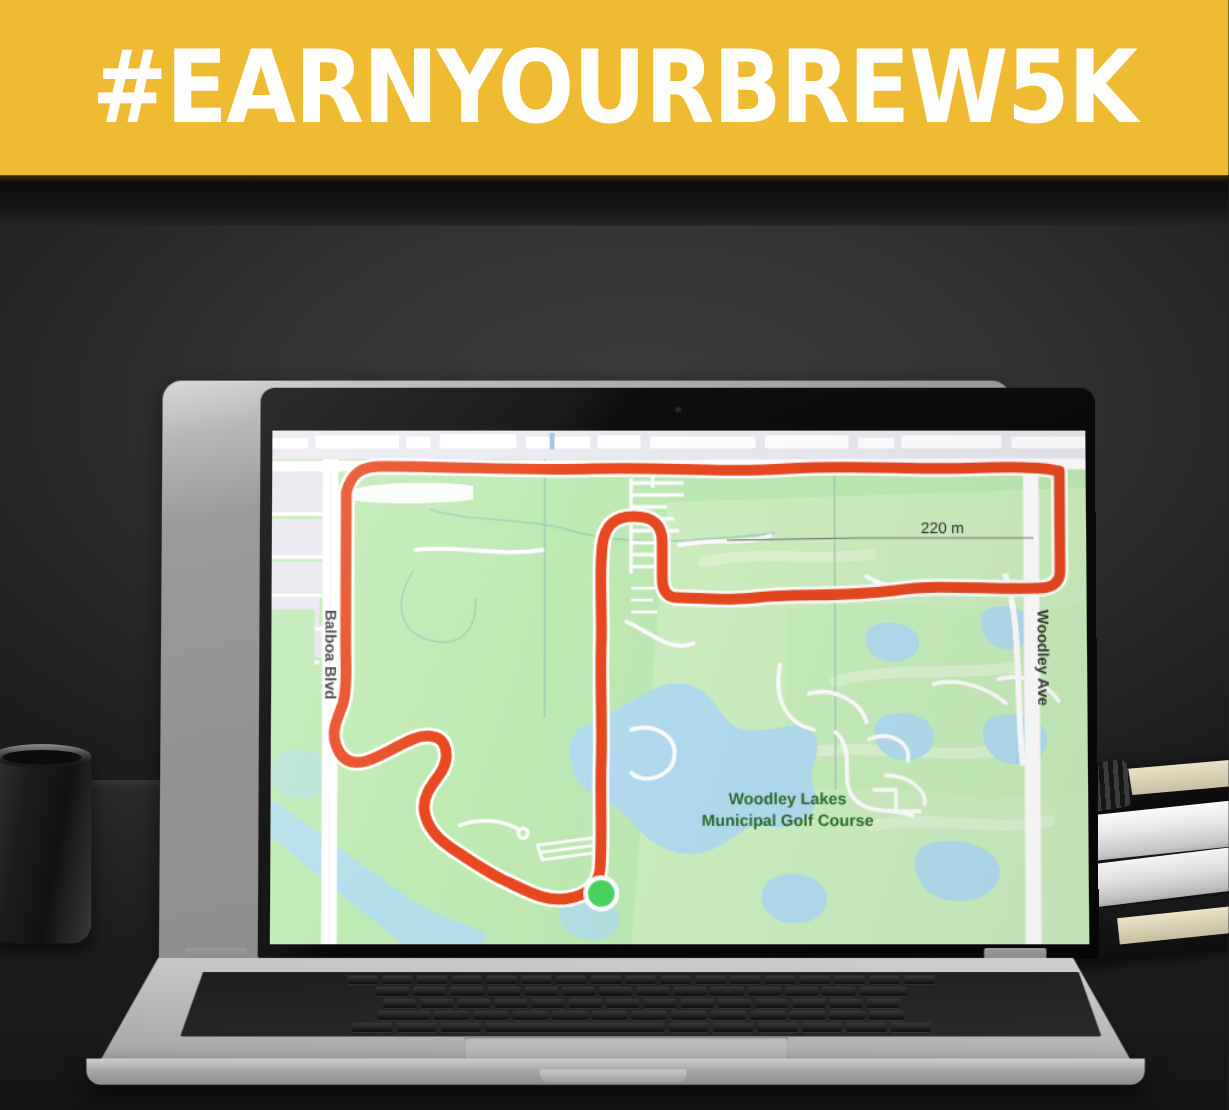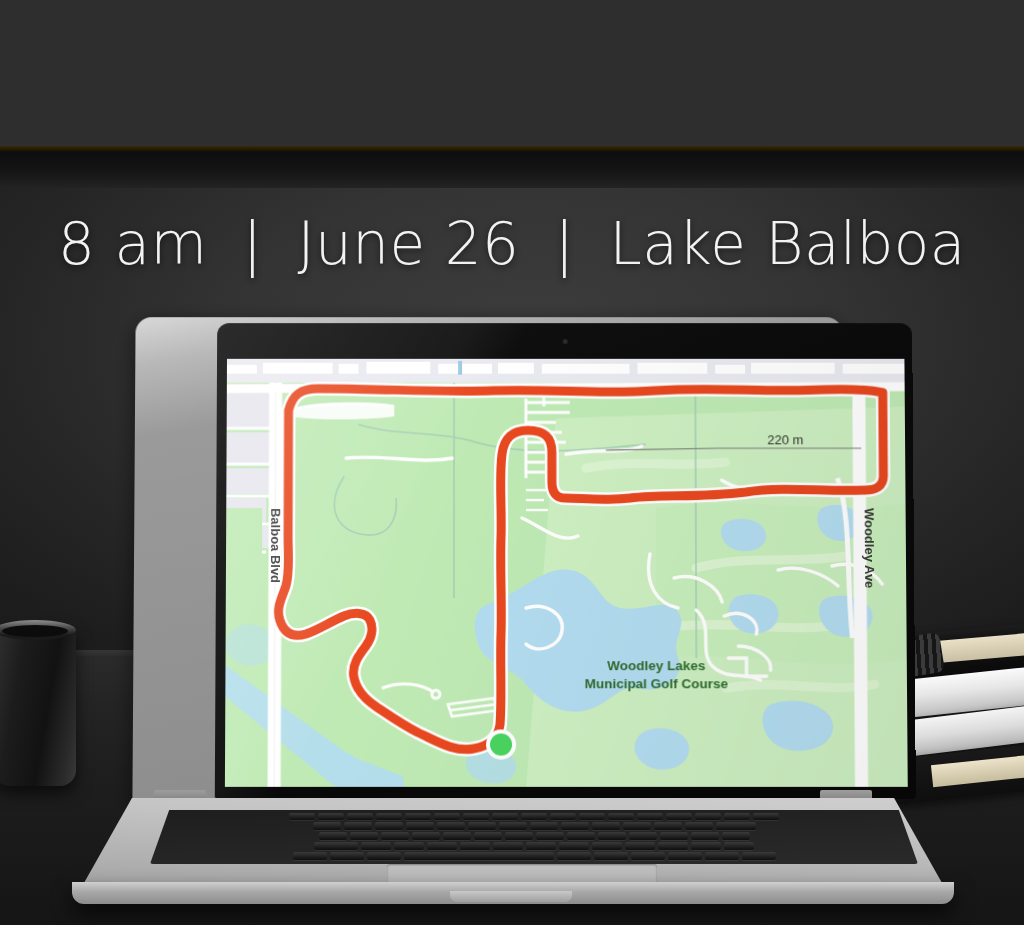--- a/index.html
+++ b/index.html
@@ -216,29 +216,25 @@
 <body>
 
 <div id="poster">
 
   <div id="wall"></div>
   <div id="wall-dark-top"></div>
   <div id="desk-edge"></div>
   <div id="desk"></div>
   <div id="desk-sheen"></div>
 
+  <div id="banner">
+    <div id="banner-text">#EARNYOURBREW5K</div>
+  </div>
   <div id="banner-shadow"></div>
 
-  <div id="eventline">
-    <span>8 am</span>
-    <span class="sep">|</span>
-    <span>June 26</span>
-    <span class="sep">|</span>
-    <span>Lake Balboa</span>
-  </div>
 
   <div id="mug">
     <div id="mug-body"></div>
     <div id="mug-rim"></div>
     <div id="mug-rim-inner"></div>
   </div>
 
   <div id="books">
     <div class="book" id="book1">
       <div class="pages"></div>

